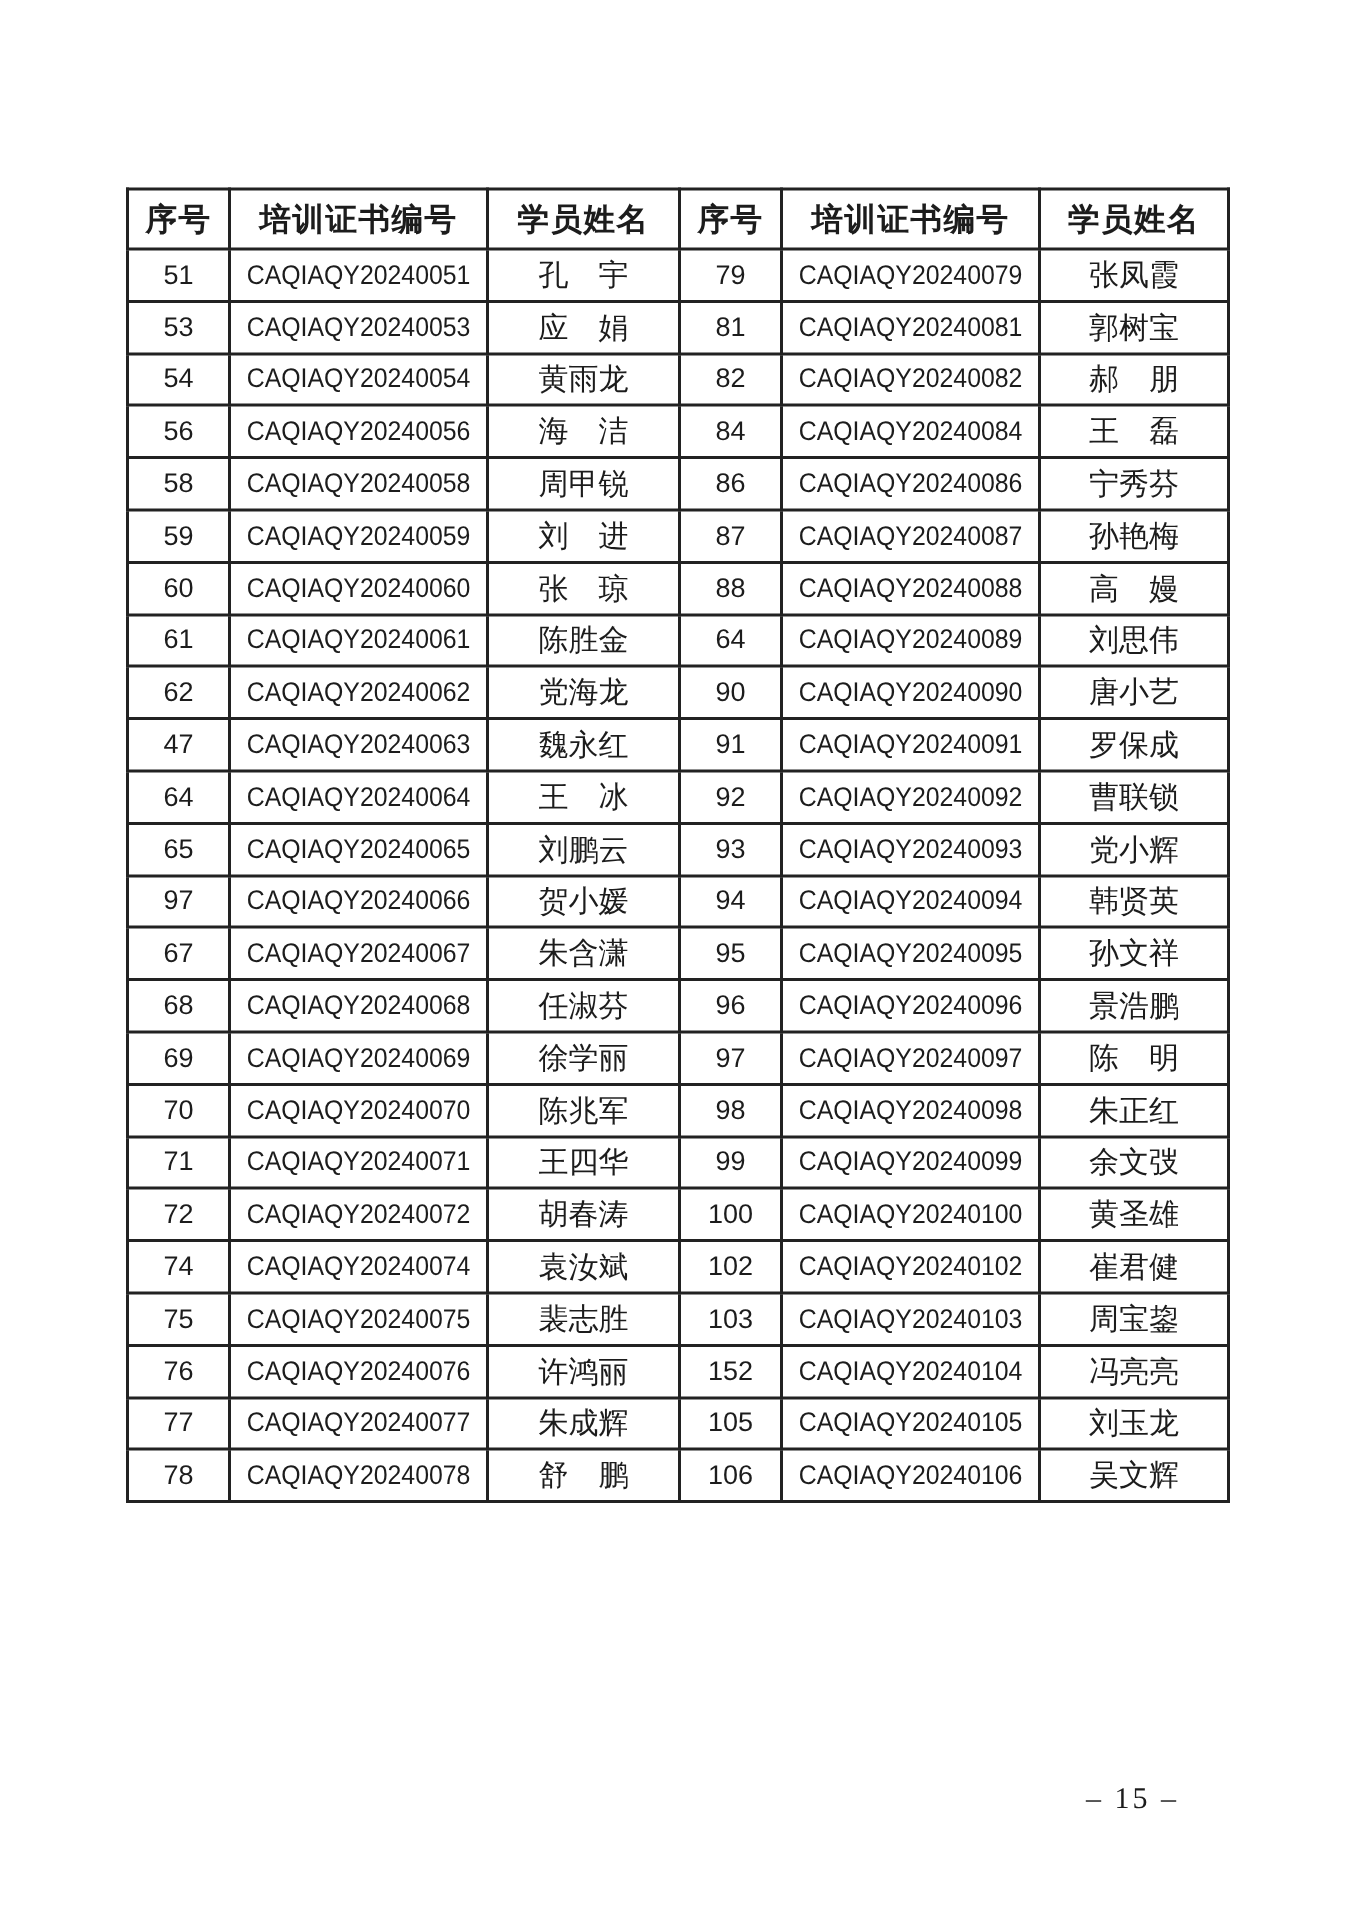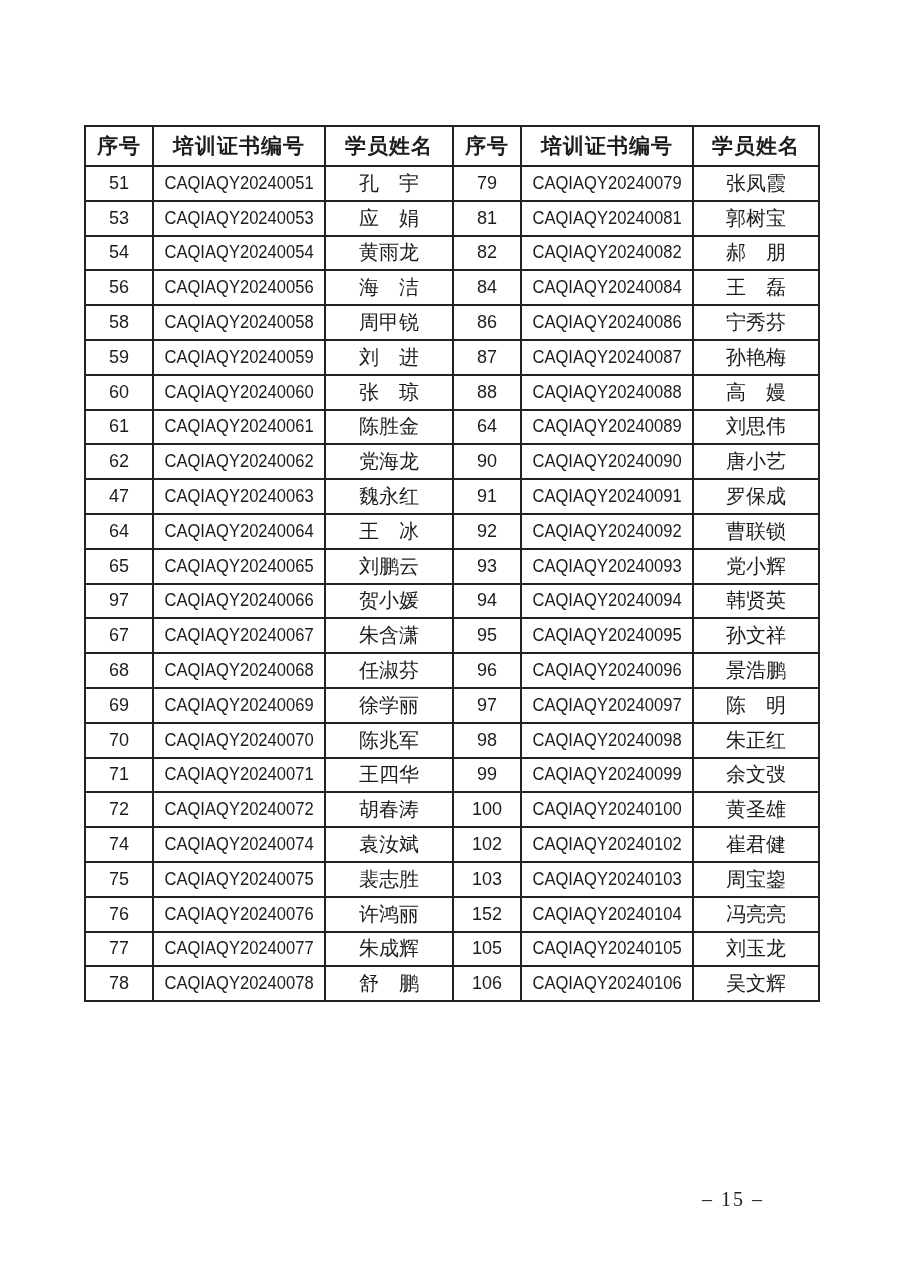--- a/index.html
+++ b/index.html
@@ -61,21 +61,21 @@
     transform-origin: center;
     letter-spacing: 0px;
   }
   td.cell-name {
     font-family: "Liberation Serif", serif;
     font-size: 20px;
     border-radius: 13px;
   }
   .page-number {
     position: absolute;
-    left: 688px;
+    left: 710px;
     top: 1188px;
     width: 90px;
     text-align: center;
     font-family: "Liberation Serif", serif;
     font-size: 20px;
     letter-spacing: 2px;
     color: #1c1c1c;
   }
 </style>
 </head>

